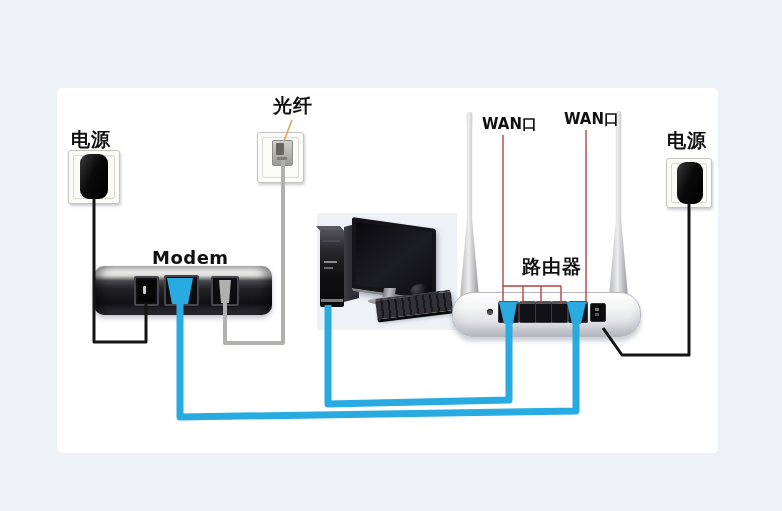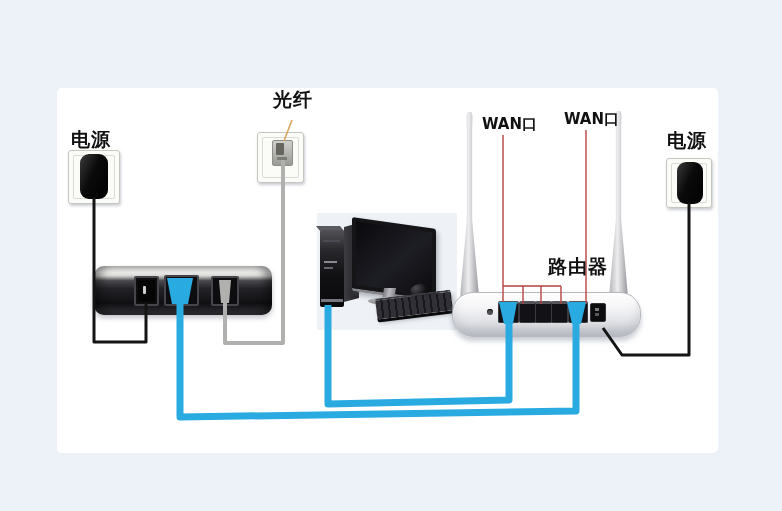--- a/index.html
+++ b/index.html
@@ -13,25 +13,25 @@
   
   .panel{
     position:absolute;left:57px;top:88px;width:661px;height:365px;
     background:var(--panel,#ffffff);border-radius:5px;z-index:0;
   }
 
   
   .lbl{position:absolute;font-weight:bold;color:var(--text,#111);z-index:45;white-space:nowrap;}
   .lbl-cjk{font-size:19px;letter-spacing:1px;}
   #lbl-power-left{left:71px;top:127px;}
-  #lbl-fiber{left:273px;top:87px;}
+  #lbl-fiber{left:273px;top:93px;}
   #lbl-modem{left:152px;top:247px;font-size:18px;letter-spacing:.5px;}
   #lbl-lan{left:482px;top:115px;font-size:15px;}
   #lbl-wan{left:564px;top:110px;font-size:15px;text-align:center;}
-  #lbl-router{left:548px;top:254px;}
+  #lbl-router{left:522px;top:254px;}
   #lbl-power-right{left:667px;top:128px;}
 
   
   .outlet{position:absolute;background:#fbfbf8;border:1px solid #c6c6c1;border-radius:3px;
     box-shadow:1px 2px 3px rgba(140,145,160,.45);z-index:10;}
   .outlet-inner{position:absolute;inset:4px;border:1px solid #dddad6;border-radius:2px;}
   .adapter{position:absolute;border-radius:9px;
     background:linear-gradient(115deg,#3a3a3a 0%,#0a0a0a 45%,#000 100%);}
   #outlet-left{left:68px;top:150px;width:50px;height:52px;}
   #outlet-left .adapter{left:11px;top:3px;width:28px;height:45px;}
@@ -132,20 +132,21 @@
 
   <div class="lbl lbl-cjk" id="lbl-fiber">光纤</div>
   <div class="outlet" id="fiber-socket">
     <div class="outlet-inner"></div>
     <div class="fiber-conn">
       <div class="fiber-conn-core"></div>
       <div class="fiber-conn-latch"></div>
     </div>
   </div>
 
+  <div class="lbl" id="lbl-modem">Modem</div>
   <div id="modem-body"></div>
   <div class="mport" id="modem-port-power">
     <div class="plug-black"></div>
     <div class="plug-dot"></div>
   </div>
   <div class="mport" id="modem-port-lan"></div>
   <div class="mport" id="modem-port-fiber"></div>
 
   <div id="pc-photo"></div>
   <div class="tower-top"></div>

